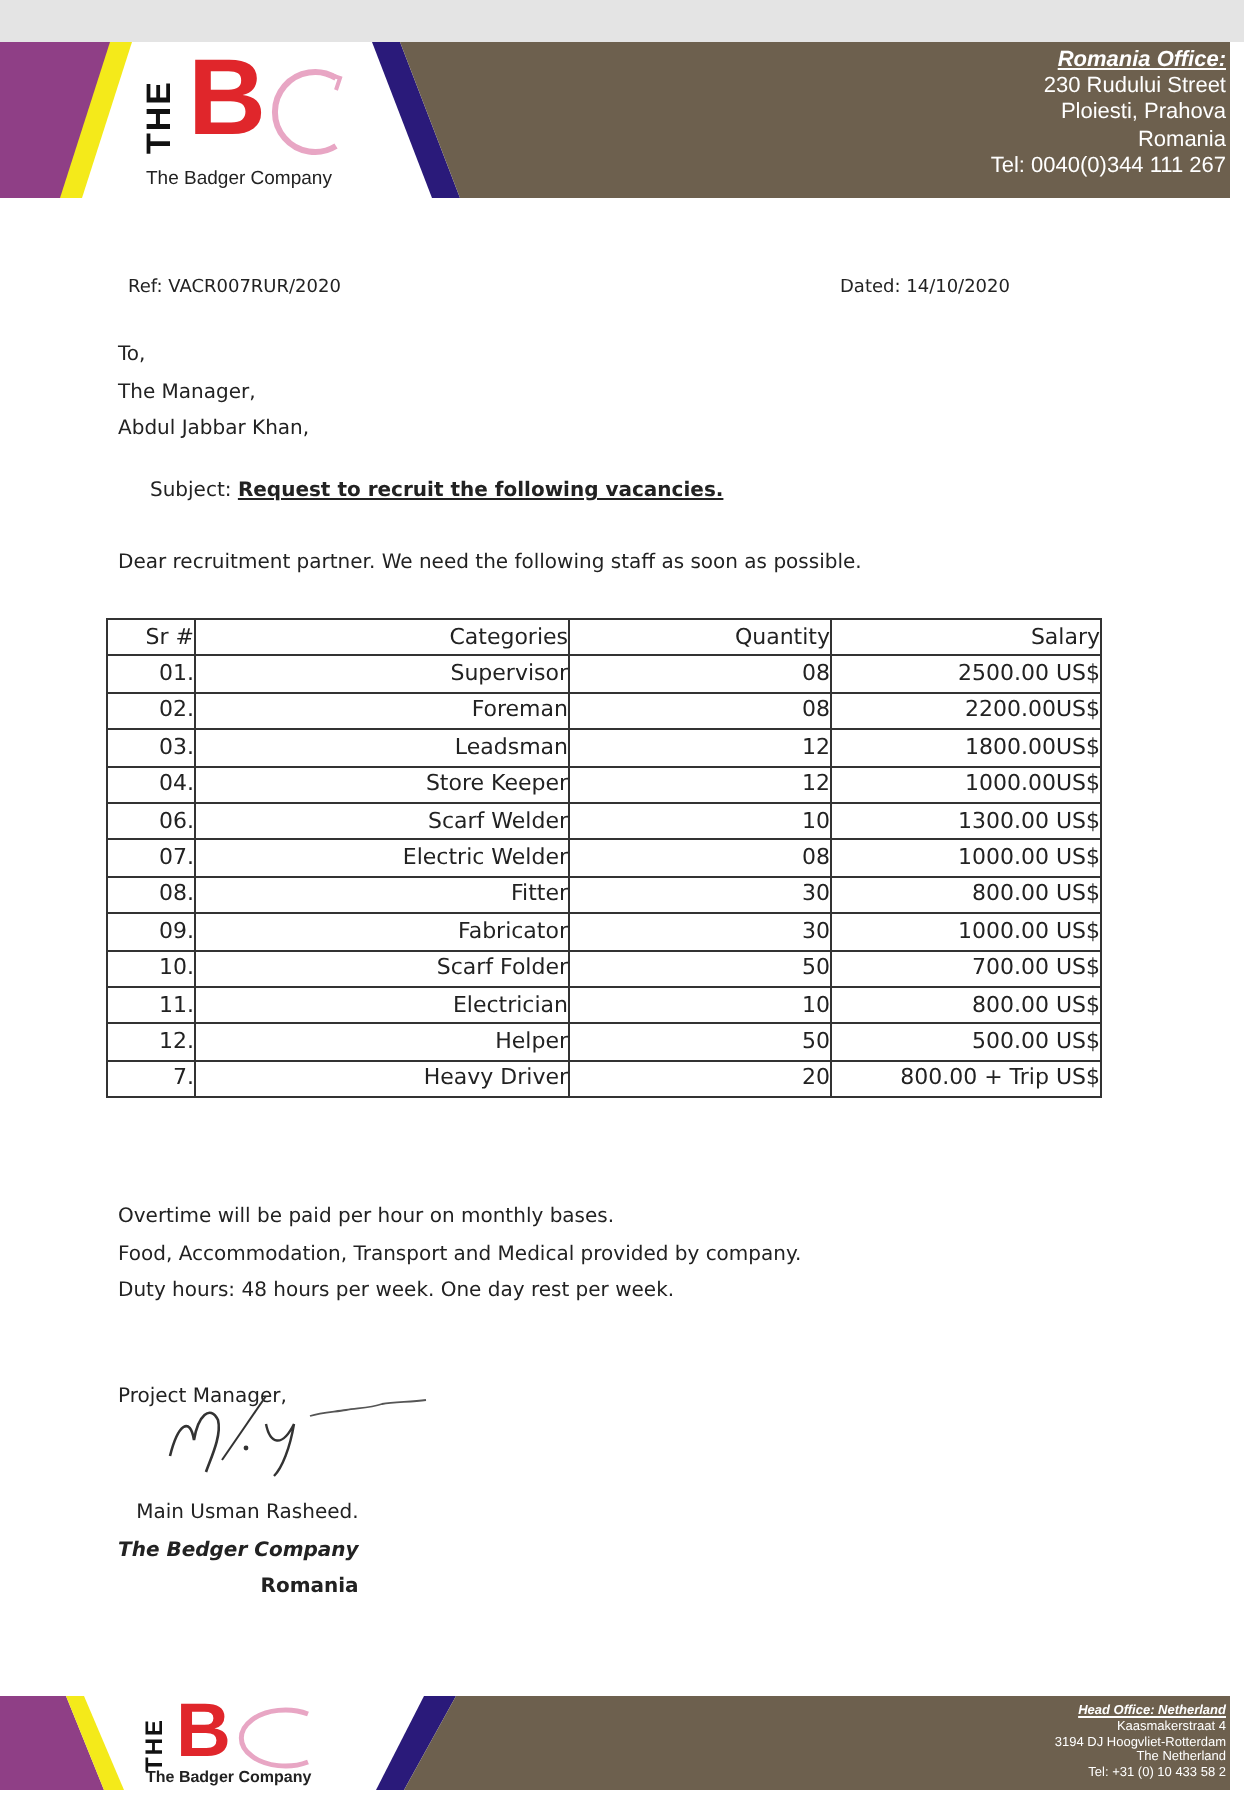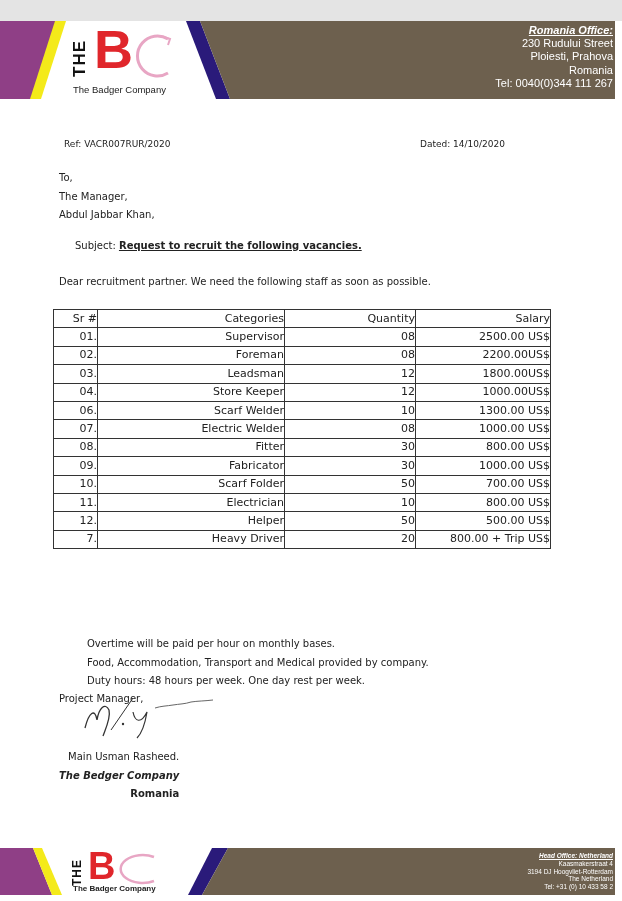--- a/index.html
+++ b/index.html
@@ -21,21 +21,21 @@
   .small { font-size:9px; }
   .ref { left:64px; top:139px; }
   .dated { left:420px; top:139px; }
   .addr { left:59px; top:169px; line-height:18.5px; }
   .subject { left:75px; top:240px; }
   .subject b { text-decoration:underline; }
   .intro { left:59px; top:276px; }
   table.vac { position:absolute; left:53px; top:309px; border-collapse:collapse; font-family:"DejaVu Sans", sans-serif; font-size:11px; color:#222;text-align:right; }
   table.vac td { border:1px solid #333; height:17.4px; padding:0 0 0 5px; line-height:16px; white-space:nowrap; }
   .c1 { width:38px; } .c2 { width:181px;margin-top:24px; } .c3 { width:125px; } .c4 { width:129px; }
-  .notes { left:59px; top:635px; line-height:18.5px;margin-left:28px; }
+  .notes { left:59px; top:600px; line-height:18.5px; }
   .sign-label { left:59px; top:693px; }
   .signature { position:absolute; left:75px; top:690px; }
   .signer { left:59px; top:748px; line-height:18.5px;text-align:right; }
   .signer .co { font-weight:bold; font-style:italic; }
   .signer .country { font-weight:bold; }
 </style>
 </head>
 <body>
 
 <div class="topgray"></div>

